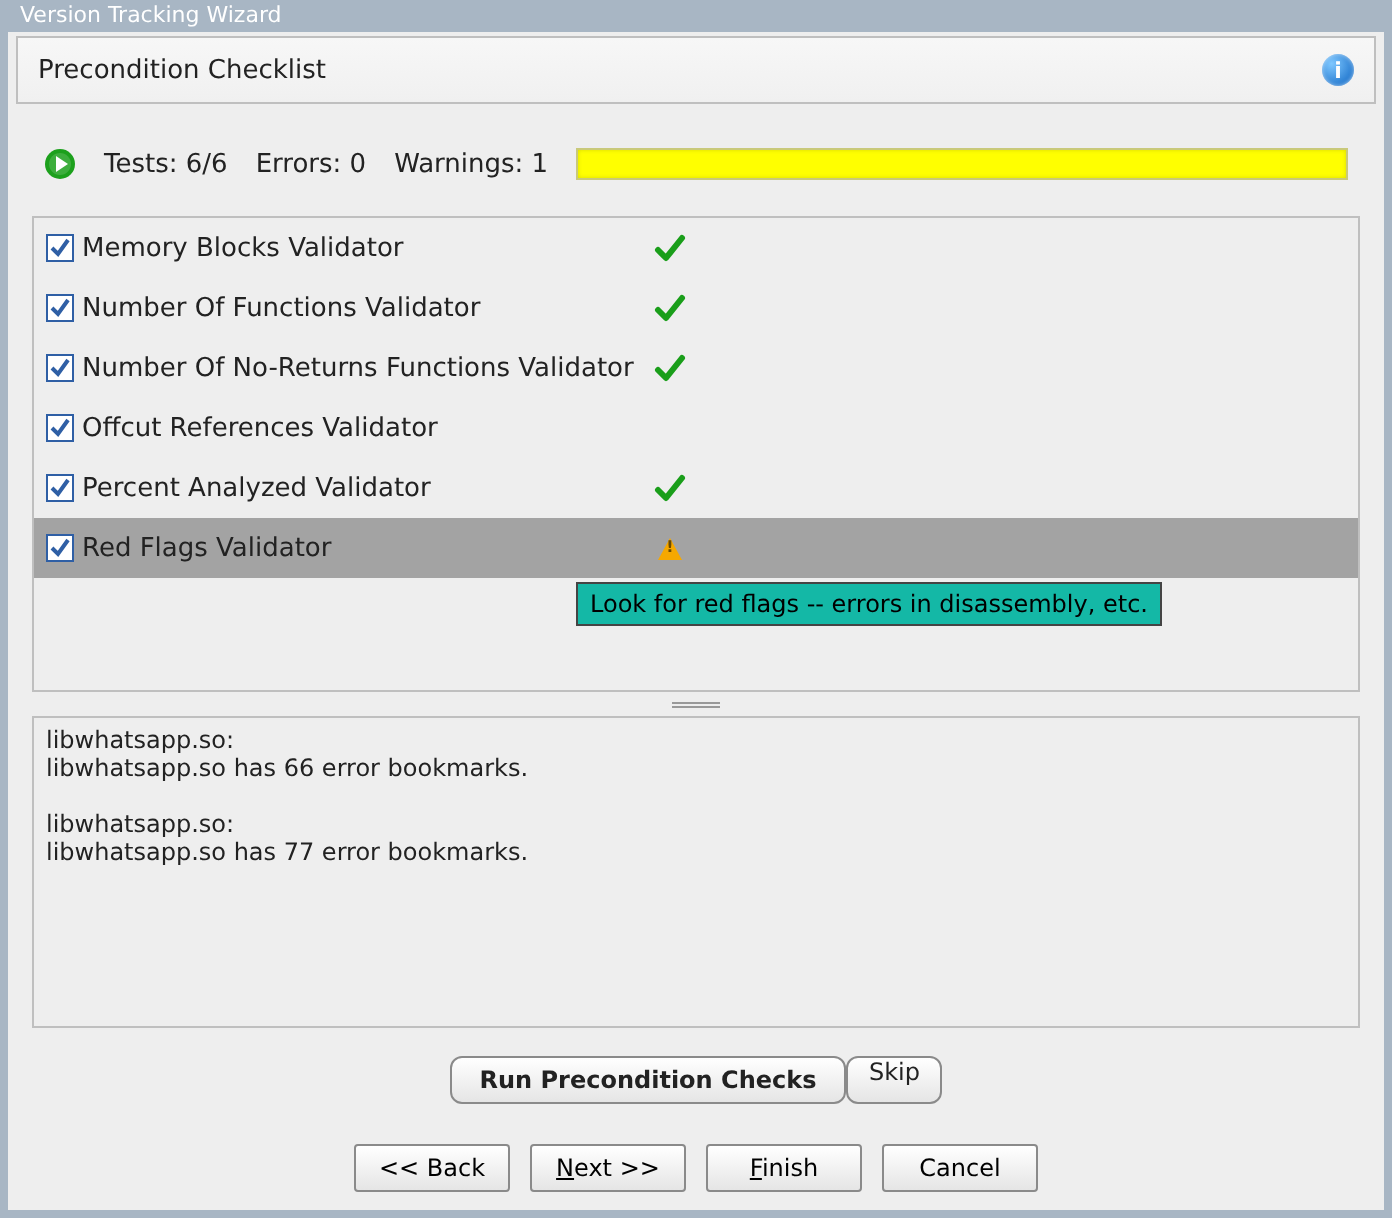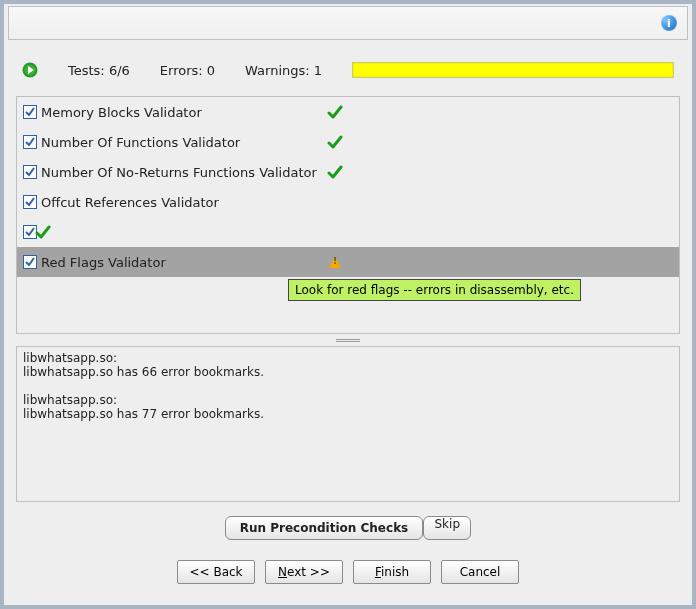--- a/index.html
+++ b/index.html
@@ -43,21 +43,21 @@
     display: flex; align-items: center; justify-content: center;
     color: #fff; font-weight: bold; font-size: 11px;
     box-shadow: inset 0 0 2px rgba(255,255,255,.6);
   }
   .content {
     padding: 10px 12px 4px 12px;
   }
   .summary-row {
     display: flex;
     align-items: center;
-    gap: 30px;
+    gap: 14px;
     padding: 12px 6px 18px 6px;
   }
   .play-icon svg { display:block; }
   .sum-text { color: #222; font-size: 13px; }
   .yellow-bar {
     flex: 1;
     height: 16px;
     background: #ffff00;
     border: 1px solid #c9c97a;
     box-shadow: inset 0 0 2px rgba(0,0,0,.15);
@@ -101,21 +101,21 @@
     border-bottom: 11px solid #f6a800;
     position: relative;
   }
   .warn-tri::after {
     content: "!"; position: absolute; top: 0px; left: -2px; width:4px;
     color: #6b4a00; font-size: 8px; font-weight: bold; text-align:center;
   }
   .tooltip {
     position: absolute;
     top: 182px; left: 271px;
-    background: #bef264;
+    background: #14b8a6;
     border: 1px solid #444;
     padding: 3px 6px;
     font-size: 12px;
     white-space: nowrap;
     z-index: 10;
   }
   .splitter {
     height: 8px;
     display:flex; align-items:center; justify-content:center;
     margin: 2px 0;
@@ -165,22 +165,26 @@
     font-size: 12px;
     cursor: pointer;
   }
   .mn { text-decoration: underline; }
 </style>
 </head>
 <body>
 
 <div class="window">
 
+  <div class="titlebar">
+    <span>Version Tracking Wizard</span>
+  </div>
 
   <div class="header">
+    <span class="header-title">Precondition Checklist</span>
     <span class="header-spacer"></span>
     <span class="info-icon">i</span>
   </div>
 
   <div class="content">
 
     <div class="summary-row">
       <span class="play-icon">
         <svg width="16" height="16" viewBox="0 0 16 16">
           <circle cx="8" cy="8" r="7.5" fill="#1ca01c"></circle>
@@ -249,20 +253,21 @@
           </span>
           <span class="row-label">Offcut References Validator</span>
           <span class="row-status"></span>
         </div>
         <div class="list-row">
           <span class="chk">
             <svg width="10" height="10" viewBox="0 0 10 10">
               <polyline points="1,5 4,8 9,1" fill="none" stroke="#2f5fa5" stroke-width="2"></polyline>
             </svg>
           </span>
+          <span class="row-label">Percent Analyzed Validator</span>
           <span class="row-status">
             <span class="tick">
               <svg width="16" height="16" viewBox="0 0 16 16">
                 <polyline points="2,9 6,13 14,3" fill="none" stroke="#1a9e1a" stroke-width="3" stroke-linecap="round" stroke-linejoin="round"></polyline>
               </svg>
             </span>
           </span>
         </div>
         <div class="list-row sel">
           <span class="chk">

